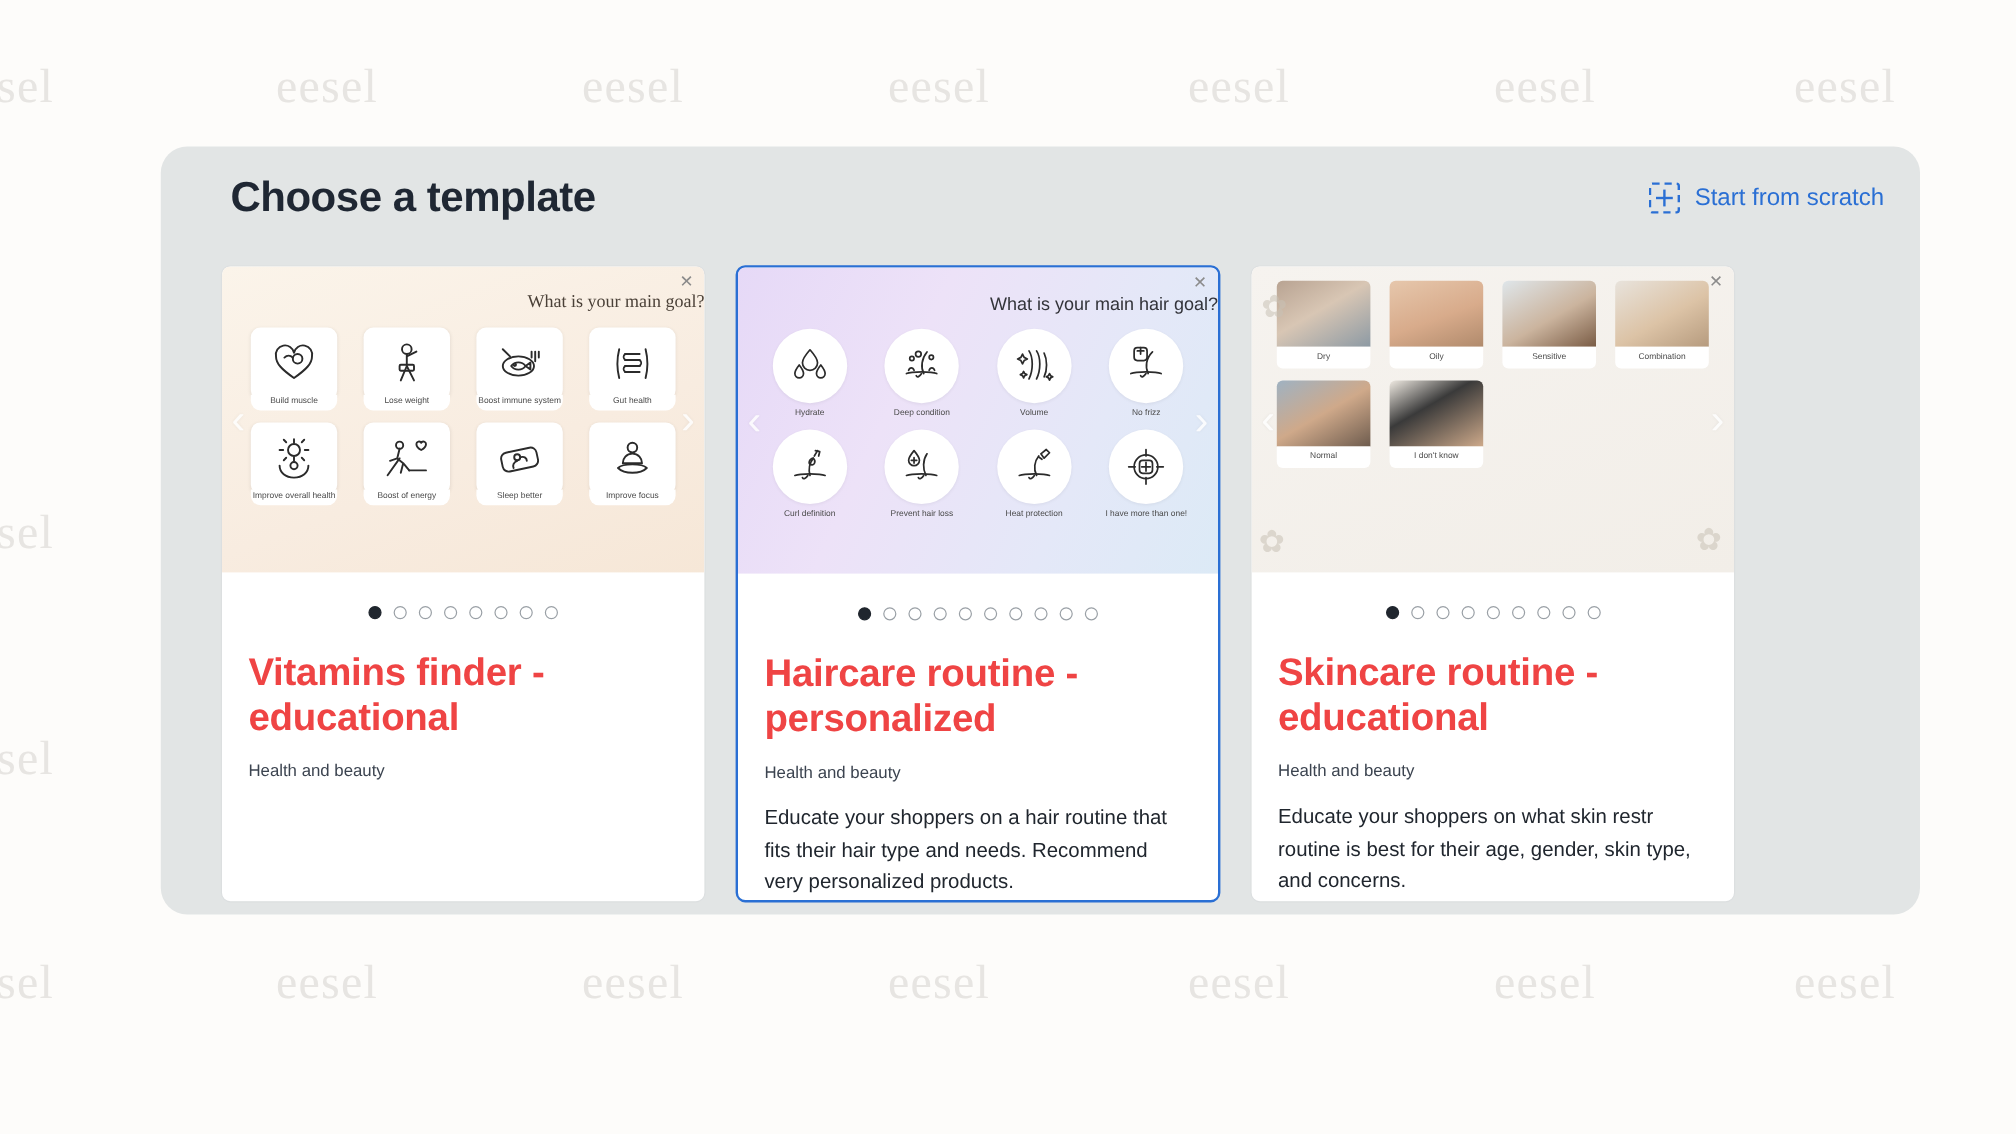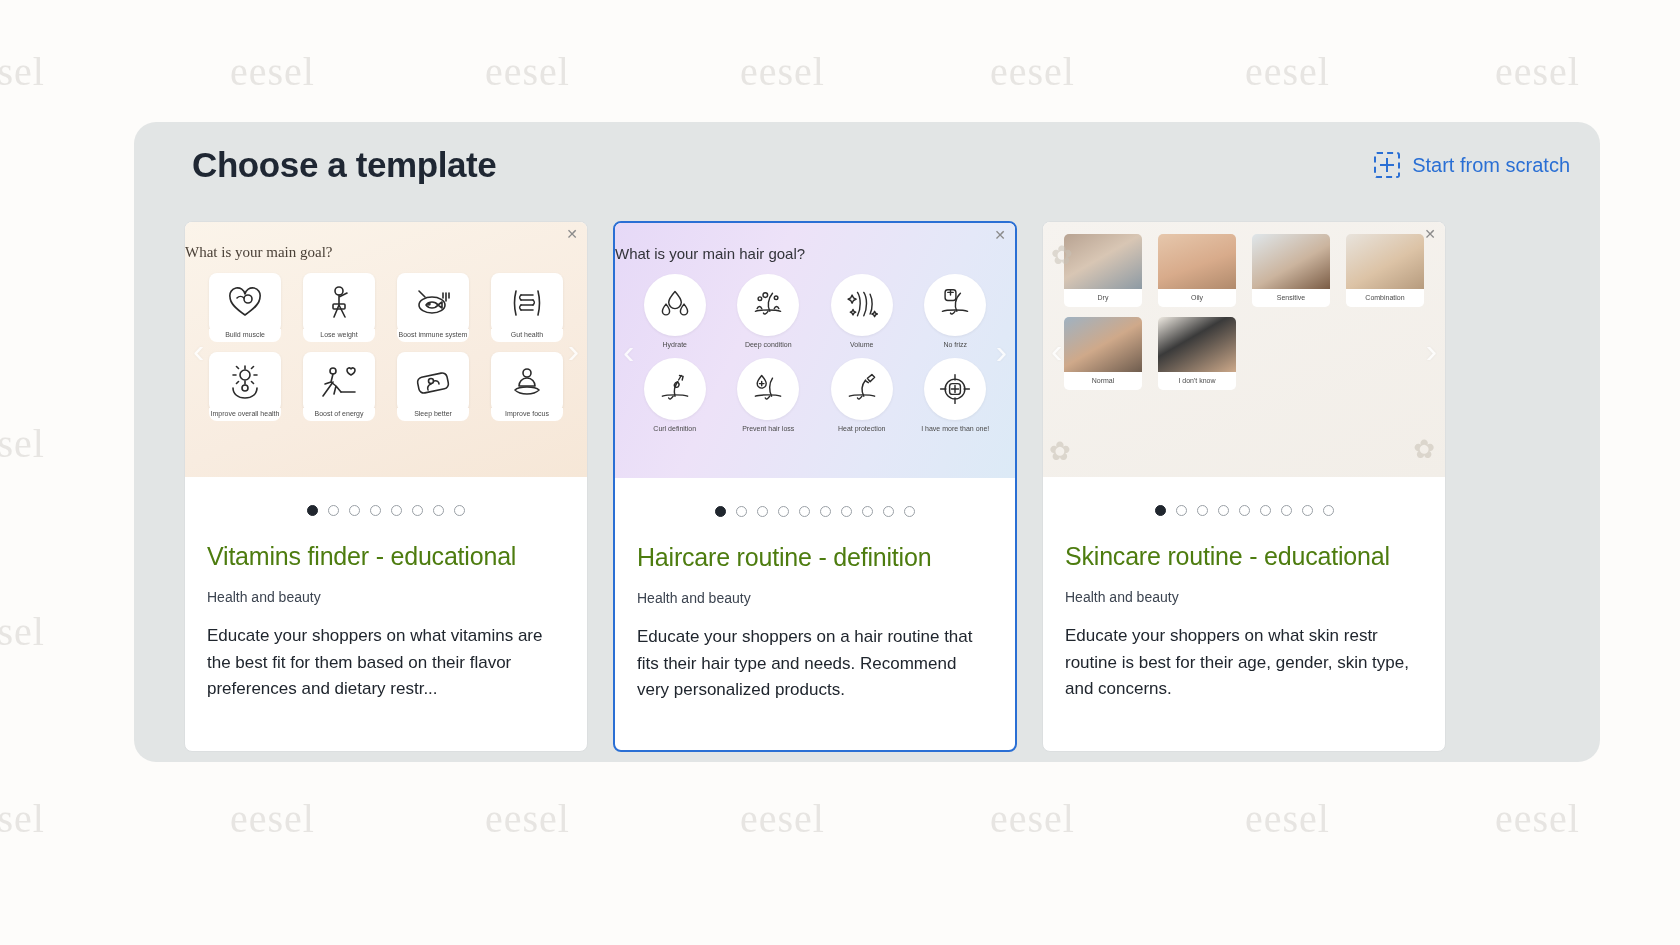--- a/index.html
+++ b/index.html
@@ -102,21 +102,21 @@
   .preview.haircare { background: linear-gradient(115deg,#e6d9f7 0%, #ede2f8 35%, #e4e8f8 70%, #dceaf6 100%); }
   .preview.skincare { background: linear-gradient(160deg,#f6f3ef 0%, #f2eee8 100%); }
 
   .preview-close {
     position: absolute; right: 9px; top: 5px;
     font-size: 14px; color: #8b8b8b;
     cursor: pointer; line-height: 1;
     z-index: 5;
   }
   .preview-title {
-    text-align: left;
+    text-align: right;
     padding-top: 22px;
     font-size: 15px;
     color: #3a3a3a;
   }
   .preview.vitamins .preview-title { font-family: "Liberation Serif", serif; color: #4a4037; }
   .preview.haircare .preview-title { font-family: "Liberation Sans", sans-serif; color: #33343a; }
   .preview.skincare .preview-title { font-family: "Liberation Sans", sans-serif; color: #3c3c3c; }
 
   .opt-grid {
     display: grid;
@@ -194,21 +194,21 @@
   .dot {
     width: 11px; height: 11px; border-radius: 50%;
     border: 1.4px solid #9aa0a6;
     cursor: pointer;
   }
   .dot.active { background: #20262e; border-color: #20262e; }
 
   
   .card-body { padding: 26px 22px 0; }
   .card-title {
-    font-size: 25px; color: #4d7c0f; letter-spacing: -0.2px;
+    font-size: 32px; color: #ef4444; letter-spacing: -0.2px; font-weight: bold;
   }
   .card-category {
     font-size: 14px; color: #3c4450; margin-top: 18px;
   }
   .card-desc {
     font-size: 17px; color: #20262e; line-height: 1.57; margin-top: 18px;
   }
 </style>
 </head>
 <body>
@@ -355,21 +355,20 @@
           <span class="dot"></span>
           <span class="dot"></span>
           <span class="dot"></span>
           <span class="dot"></span>
           <span class="dot"></span>
           <span class="dot"></span>
         </div>
     <div class="card-body">
       <div class="card-title">Vitamins finder - educational</div>
       <div class="card-category">Health and beauty</div>
-      <div class="card-desc">Educate your shoppers on what vitamins are the best fit for them based on their flavor preferences and dietary restr...</div>
     </div>
       </div>
       <div class="card selected">
     <div class="preview haircare">
 
       <span class="preview-close">✕</span>
       <div class="preview-title">What is your main hair goal?</div>
       <div class="opt-grid">
             <div class="opt ci">
         <span class="opt-box">
@@ -476,21 +475,21 @@
           <span class="dot"></span>
           <span class="dot"></span>
           <span class="dot"></span>
           <span class="dot"></span>
           <span class="dot"></span>
           <span class="dot"></span>
           <span class="dot"></span>
           <span class="dot"></span>
         </div>
     <div class="card-body">
-      <div class="card-title">Haircare routine - definition</div>
+      <div class="card-title">Haircare routine - personalized</div>
       <div class="card-category">Health and beauty</div>
       <div class="card-desc">Educate your shoppers on a hair routine that fits their hair type and needs. Recommend very personalized products.</div>
     </div>
       </div>
       <div class="card">
     <div class="preview skincare">
       <span class="leaf" style="left:8px;top:18px;">✿</span>
        <span class="leaf" style="left:6px;bottom:10px;">✿</span>
        <span class="leaf" style="right:10px;bottom:12px;">✿</span>
       <span class="preview-close">✕</span>

